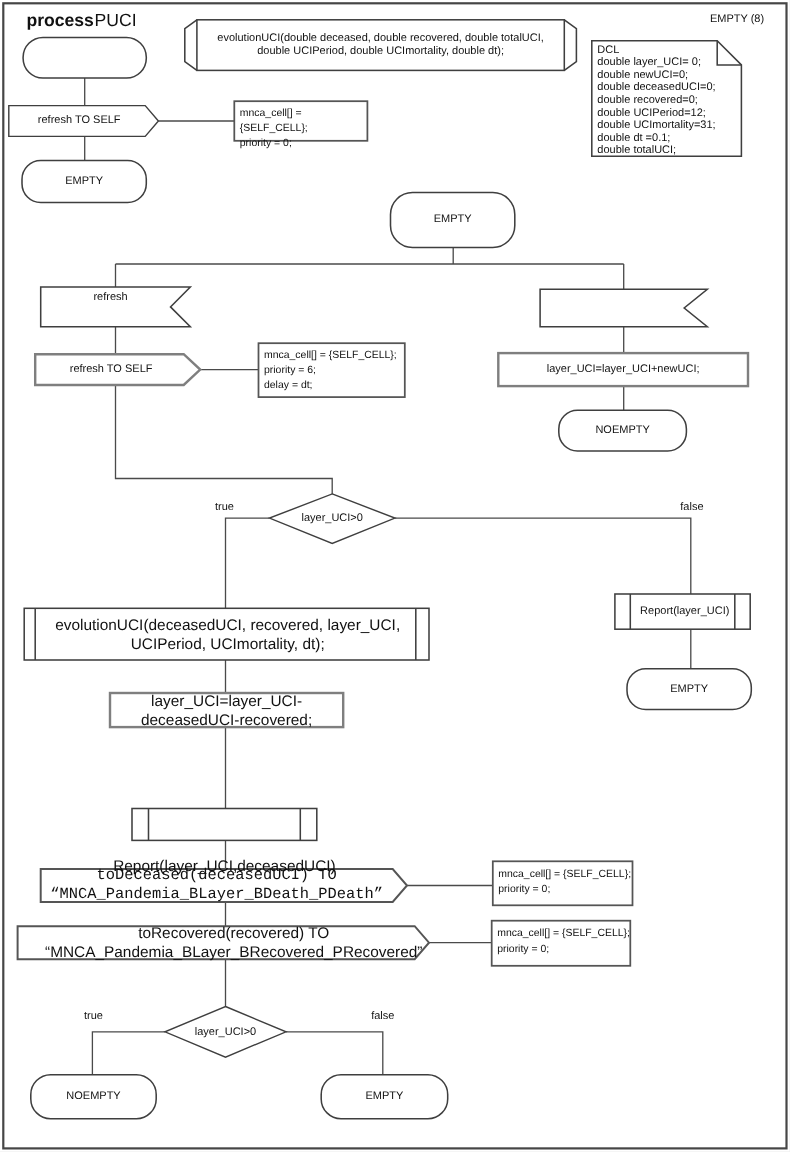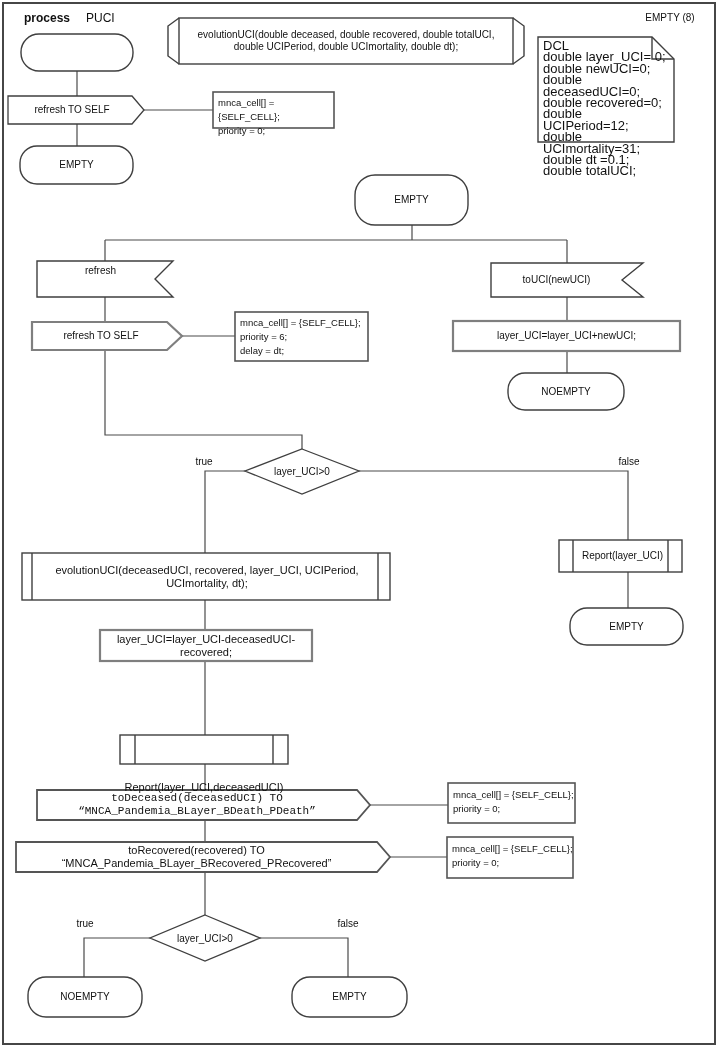--- a/index.html
+++ b/index.html
@@ -2,23 +2,23 @@
 <html><head>
 <meta charset="utf-8">
 <style>
   html,body{margin:0;padding:0;background:#e8e8e8;}
   .page{position:relative;width:718px;height:1047px;background:#ffffff;
         font-family:"Liberation Sans",sans-serif;color:#000;overflow:hidden;margin:0 auto;}
   .page svg{position:absolute;left:0;top:0;}
   .lbl{position:absolute;display:flex;align-items:center;justify-content:center;
        text-align:center;font-size:10px;line-height:1.18;white-space:pre-line;color:#111;}
   .lbl.left{align-items:flex-start;justify-content:flex-start;text-align:left;}
-  .lbl.small{font-size:11px;}
+  .lbl.small{font-size:14px;}
   .lbl.note{font-size:9.5px;line-height:14px;padding:2px 0 0 5px;}
-  .lbl.hdr{font-size:12px;}
+  .lbl.hdr{font-size:16px;}
   .bold{font-weight:bold;}
 </style>
 </head>
 <body>
 
 <div class="page">
 
   <svg width="718" height="1047" viewBox="0 0 718 1047">
 
     <rect x="3" y="3" width="712" height="1041" fill="none" stroke="#464646" stroke-width="2"></rect>
@@ -110,21 +110,21 @@
     </g>
   </svg>
 
   <div class="lbl hdr bold left" style="left:24px;top:11px;width:60px;height:14px;">process</div>
   <div class="lbl hdr left" style="left:86px;top:11px;width:60px;height:14px;">PUCI</div>
   <div class="lbl" style="left:636px;top:11px;width:68px;height:14px;">EMPTY (8)</div>
 
   <div class="lbl" style="left:168px;top:18px;width:356px;height:46px;">evolutionUCI(double deceased, double recovered, double totalUCI,
 double UCIPeriod, double UCImortality, double dt);</div>
 
-  <div class="lbl left" style="left:543px;top:40px;width:128px;height:100px;font-size:13px;line-height:11.4px;">DCL
+  <div class="lbl left" style="left:543px;top:40px;width:128px;height:100px;font-size:10px;line-height:11.4px;">DCL
 double layer_UCI= 0;
 double newUCI=0;
 double deceasedUCI=0;
 double recovered=0;
 double UCIPeriod=12;
 double UCImortality=31;
 double dt =0.1;
 double totalUCI;</div>
 
   <div class="lbl" style="left:8px;top:96px;width:128px;height:28px;">refresh TO SELF</div>
@@ -134,39 +134,38 @@
   <div class="lbl" style="left:20px;top:146px;width:113px;height:38px;">EMPTY</div>
 
   <div class="lbl" style="left:355px;top:175px;width:113px;height:50px;">EMPTY</div>
 
   <div class="lbl" style="left:37px;top:253px;width:127px;height:36px;">refresh</div>
   <div class="lbl" style="left:32px;top:322px;width:138px;height:28px;">refresh TO SELF</div>
   <div class="lbl left note" style="left:235px;top:314px;width:130px;height:45px;">mnca_cell[] = {SELF_CELL};
 priority = 6;
 delay = dt;</div>
 
-  <div class="lbl" style="left:491px;top:263px;width:131px;height:34px;">toUCI(newUCI)</div>
   <div class="lbl" style="left:453px;top:321px;width:227px;height:30px;">layer_UCI=layer_UCI+newUCI;</div>
   <div class="lbl" style="left:508px;top:373px;width:116px;height:37px;">NOEMPTY</div>
 
   <div class="lbl" style="left:247px;top:464px;width:110px;height:15px;">layer_UCI&gt;0</div>
   <div class="lbl" style="left:185px;top:455px;width:38px;height:13px;">true</div>
   <div class="lbl" style="left:610px;top:455px;width:38px;height:13px;">false</div>
 
   <div class="lbl small" style="left:24px;top:553px;width:366px;height:47px;">evolutionUCI(deceasedUCI, recovered, layer_UCI, UCIPeriod, UCImortality, dt);</div>
   <div class="lbl small" style="left:100px;top:630px;width:212px;height:31px;">layer_UCI=layer_UCI-deceasedUCI-recovered;</div>
   <div class="lbl small" style="left:120px;top:735px;width:168px;height:29px;margin-top:38px;">Report(layer_UCI,deceasedUCI)</div>
 
   <div class="lbl" style="left:561px;top:540px;width:123px;height:32px;">Report(layer_UCI)</div>
   <div class="lbl" style="left:570px;top:608px;width:113px;height:37px;">EMPTY</div>
 
   <div class="lbl small" style="left:37px;top:790px;width:320px;height:30px;font-family:Liberation Mono, monospace;">toDeceased(deceasedUCI) TO “MNCA_Pandemia_BLayer_BDeath_PDeath”</div>
   <div class="lbl left note" style="left:448px;top:786px;width:124px;height:34px;">mnca_cell[] = {SELF_CELL};
 priority = 0;</div>
-  <div class="lbl small" style="left:16px;top:842px;width:361px;height:30px;">toRecovered(recovered) TO “MNCA_Pandemia_BLayer_BRecovered_PRecovered”</div>
+  <div class="lbl small" style="left:32px;top:842px;width:361px;height:30px;">toRecovered(recovered) TO “MNCA_Pandemia_BLayer_BRecovered_PRecovered”</div>
   <div class="lbl left note" style="left:447px;top:840px;width:124px;height:35px;">mnca_cell[] = {SELF_CELL};
 priority = 0;</div>
 
   <div class="lbl" style="left:150px;top:931px;width:110px;height:15px;">layer_UCI&gt;0</div>
   <div class="lbl" style="left:66px;top:917px;width:38px;height:13px;">true</div>
   <div class="lbl" style="left:329px;top:917px;width:38px;height:13px;">false</div>
 
   <div class="lbl" style="left:28px;top:977px;width:114px;height:40px;">NOEMPTY</div>
   <div class="lbl" style="left:292px;top:977px;width:115px;height:40px;">EMPTY</div>
 

